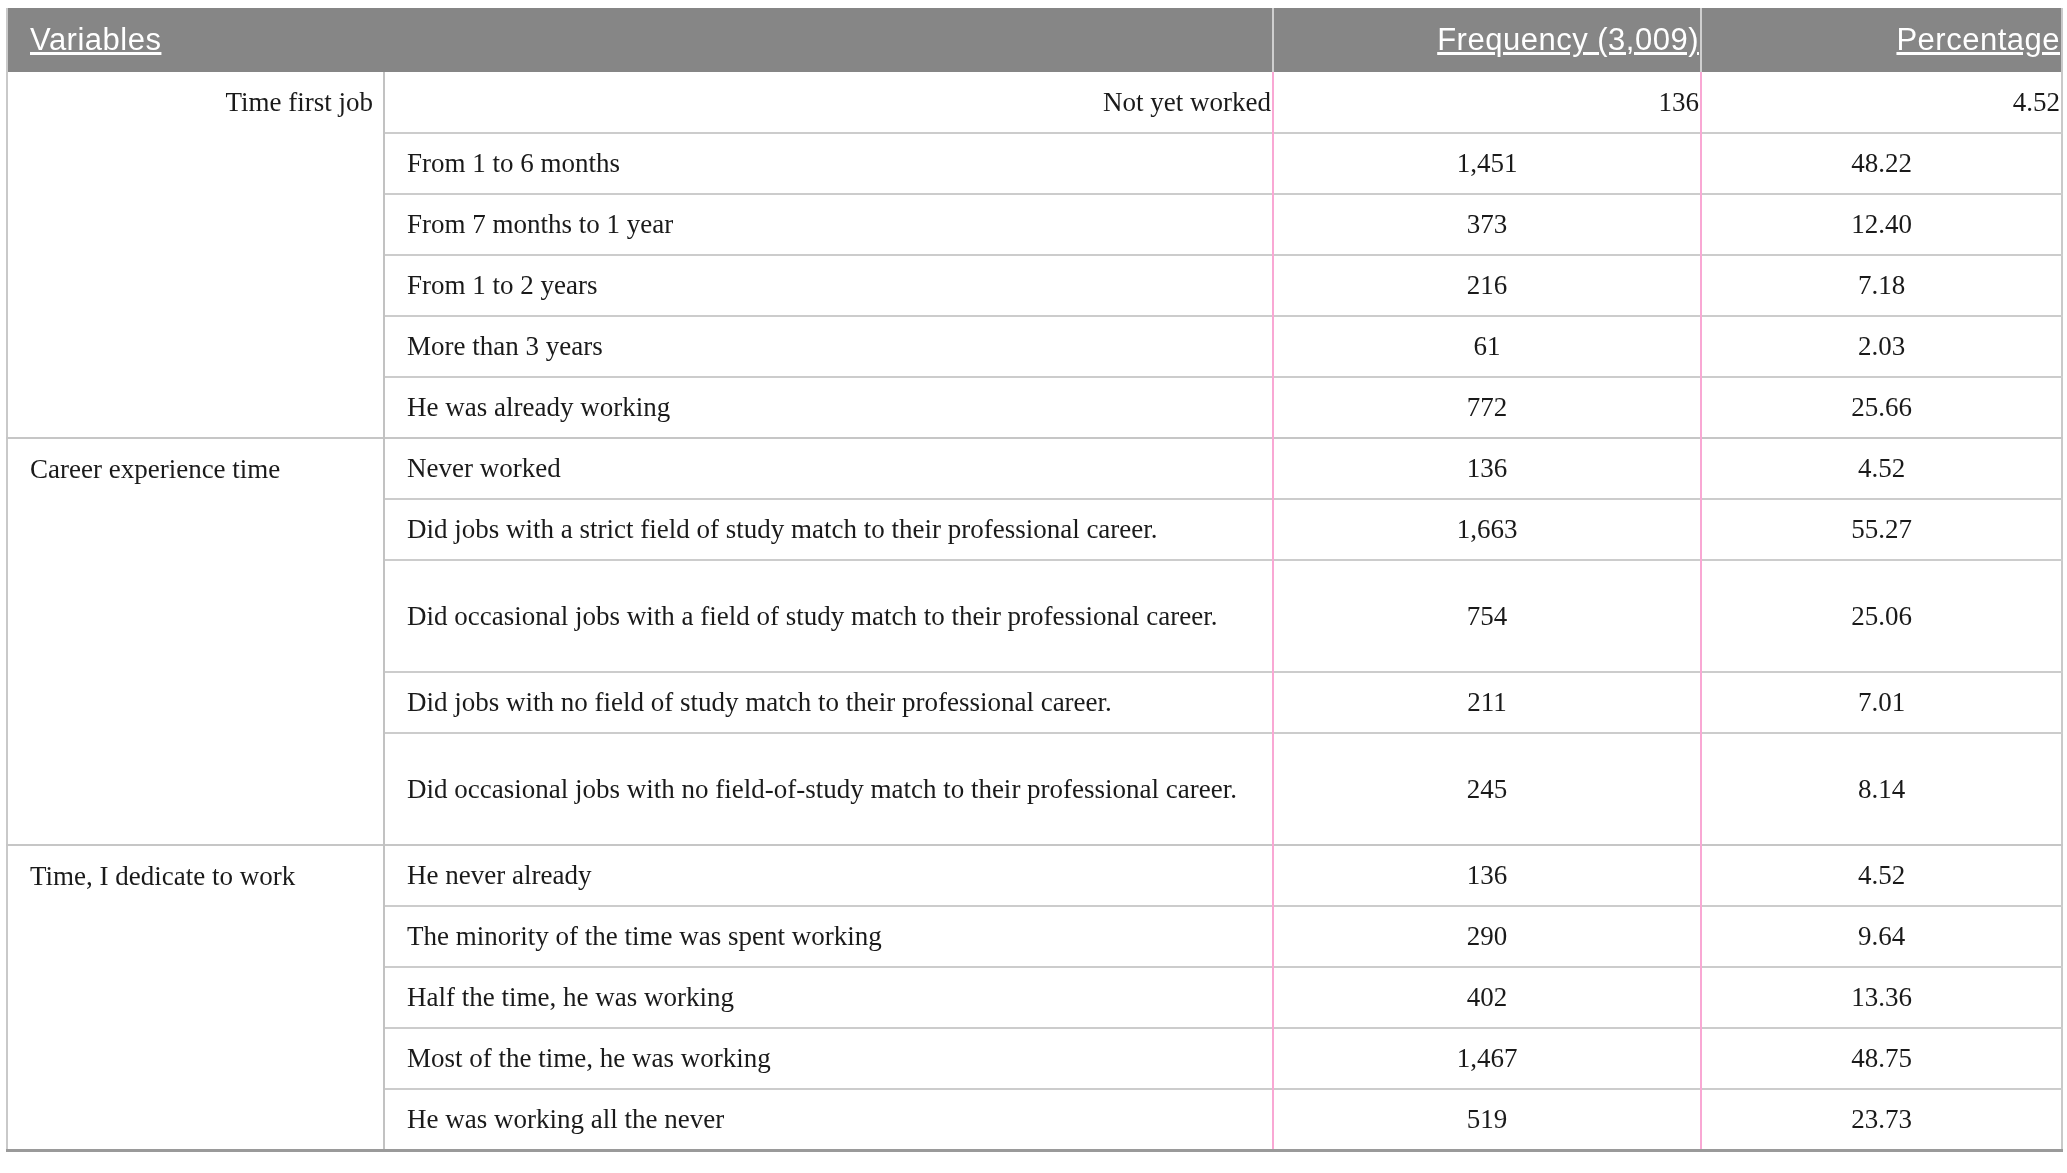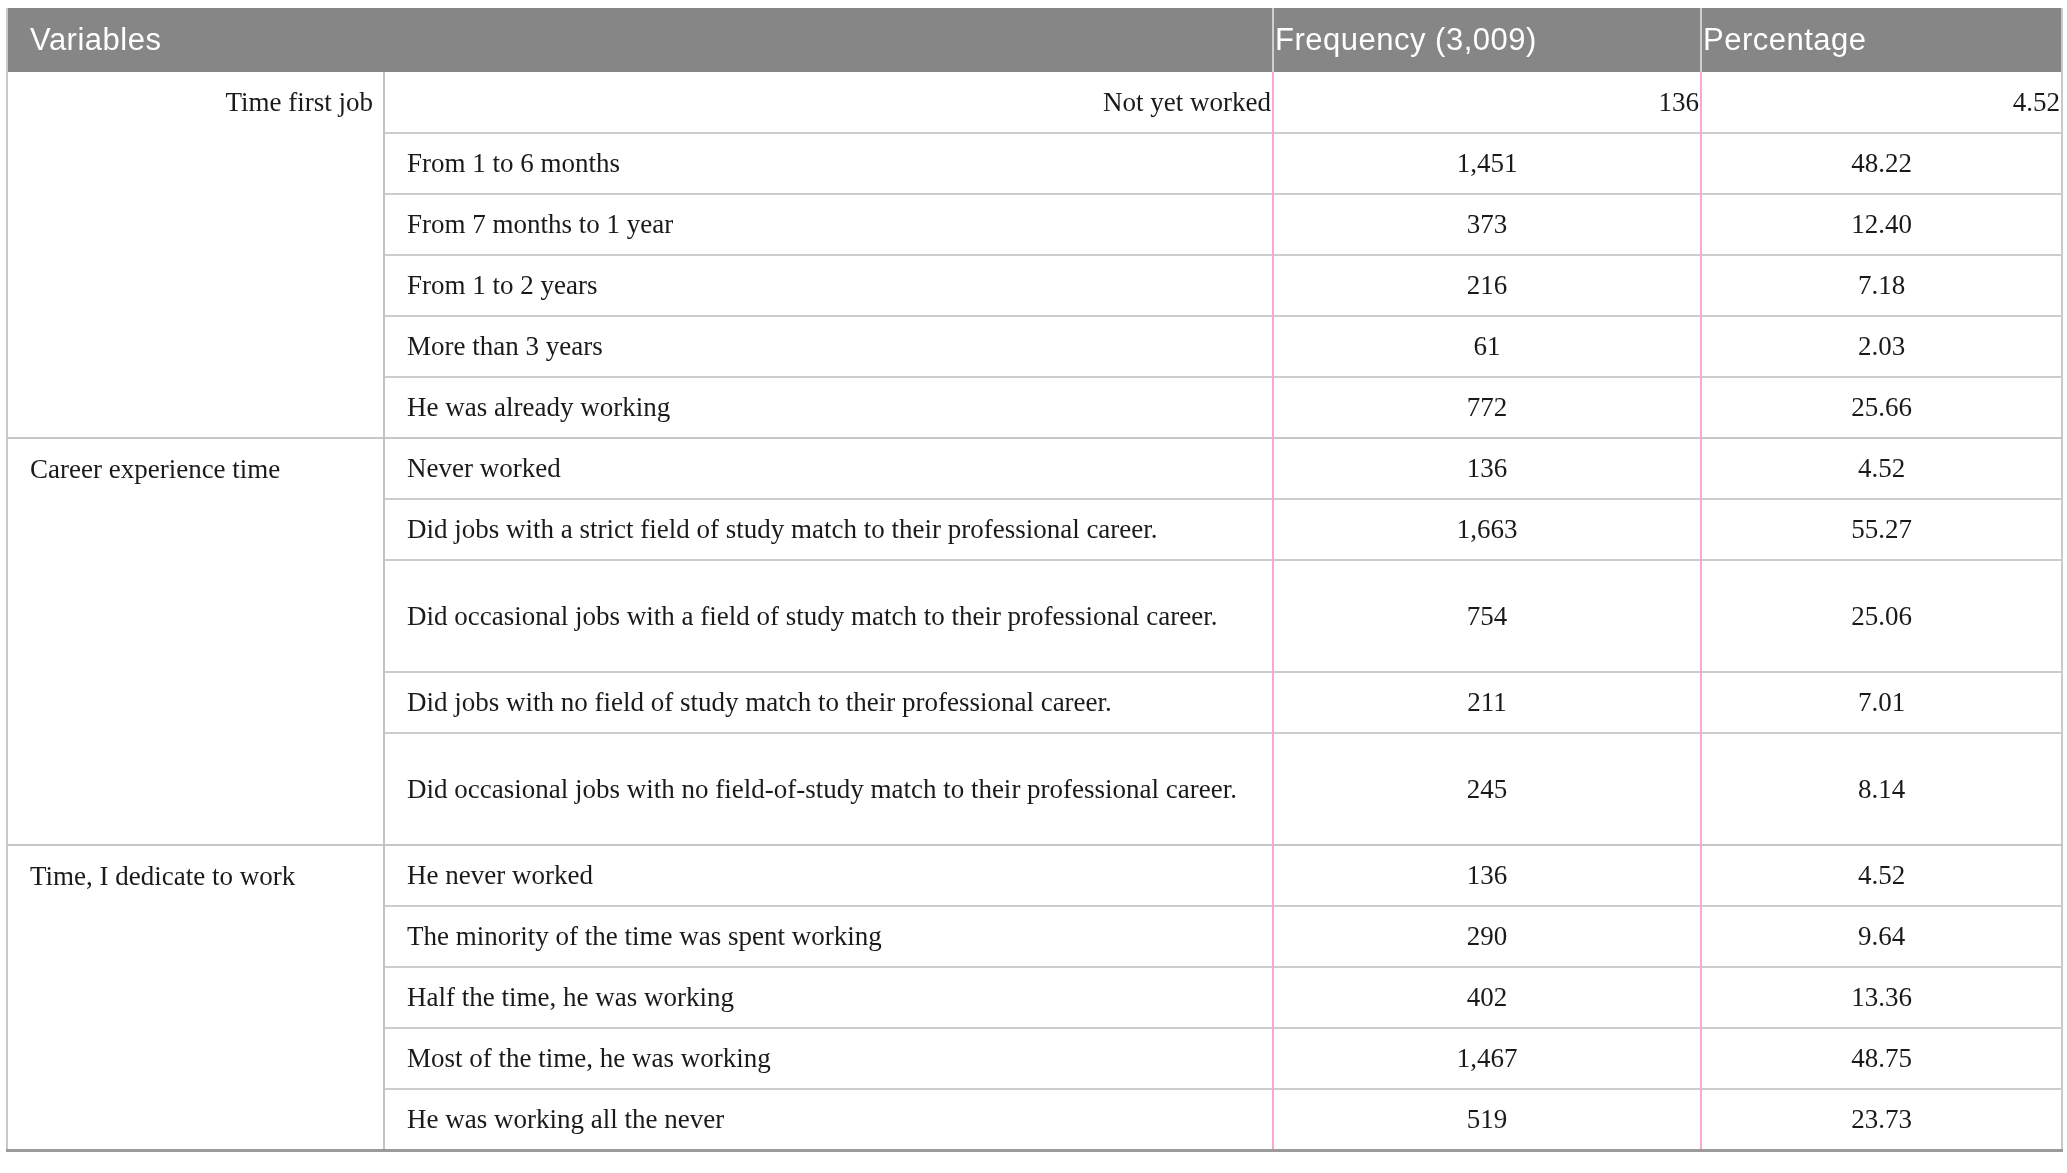--- a/index.html
+++ b/index.html
@@ -30,27 +30,28 @@
 
   thead tr { height: 64px; }
   thead th {
     background: #868686;
     color: #ffffff;
     font-family: "Liberation Sans", "DejaVu Sans", sans-serif;
     font-weight: 400;
     font-size: 31px;
     letter-spacing: 0.5px;
     vertical-align: middle;
+    text-decoration: underline;
   }
   th.h-var {
     text-align: left;
     padding-left: 22px;
   }
   th.h-freq, th.h-pct {
-    text-align: left;
+    text-align: right;
     border-left: 2px solid #cfcfcf;
   }
 
   tbody td {
     font-size: 27px;
     color: #1a1a1a;
     border-top: 2px solid #cccccc;
     vertical-align: middle;
     box-sizing: border-box;
   }
@@ -147,21 +148,21 @@
           <td class="frequency-cell">211</td>
           <td class="percentage-cell">7.01</td>
         </tr>
         <tr class="row tall">
           <td class="option-cell">Did occasional jobs with no field-of-study match to their professional career.</td>
           <td class="frequency-cell">245</td>
           <td class="percentage-cell">8.14</td>
         </tr>
         <tr class="row group-first">
           <td rowspan="5" class="variable-cell">Time, I dedicate to work</td>
-          <td class="option-cell">He never worked</td>
+          <td class="option-cell">He never already</td>
           <td class="frequency-cell">136</td>
           <td class="percentage-cell">4.52</td>
         </tr>
         <tr class="row">
           <td class="option-cell">The minority of the time was spent working</td>
           <td class="frequency-cell">290</td>
           <td class="percentage-cell">9.64</td>
         </tr>
         <tr class="row">
           <td class="option-cell">Half the time, he was working</td>

